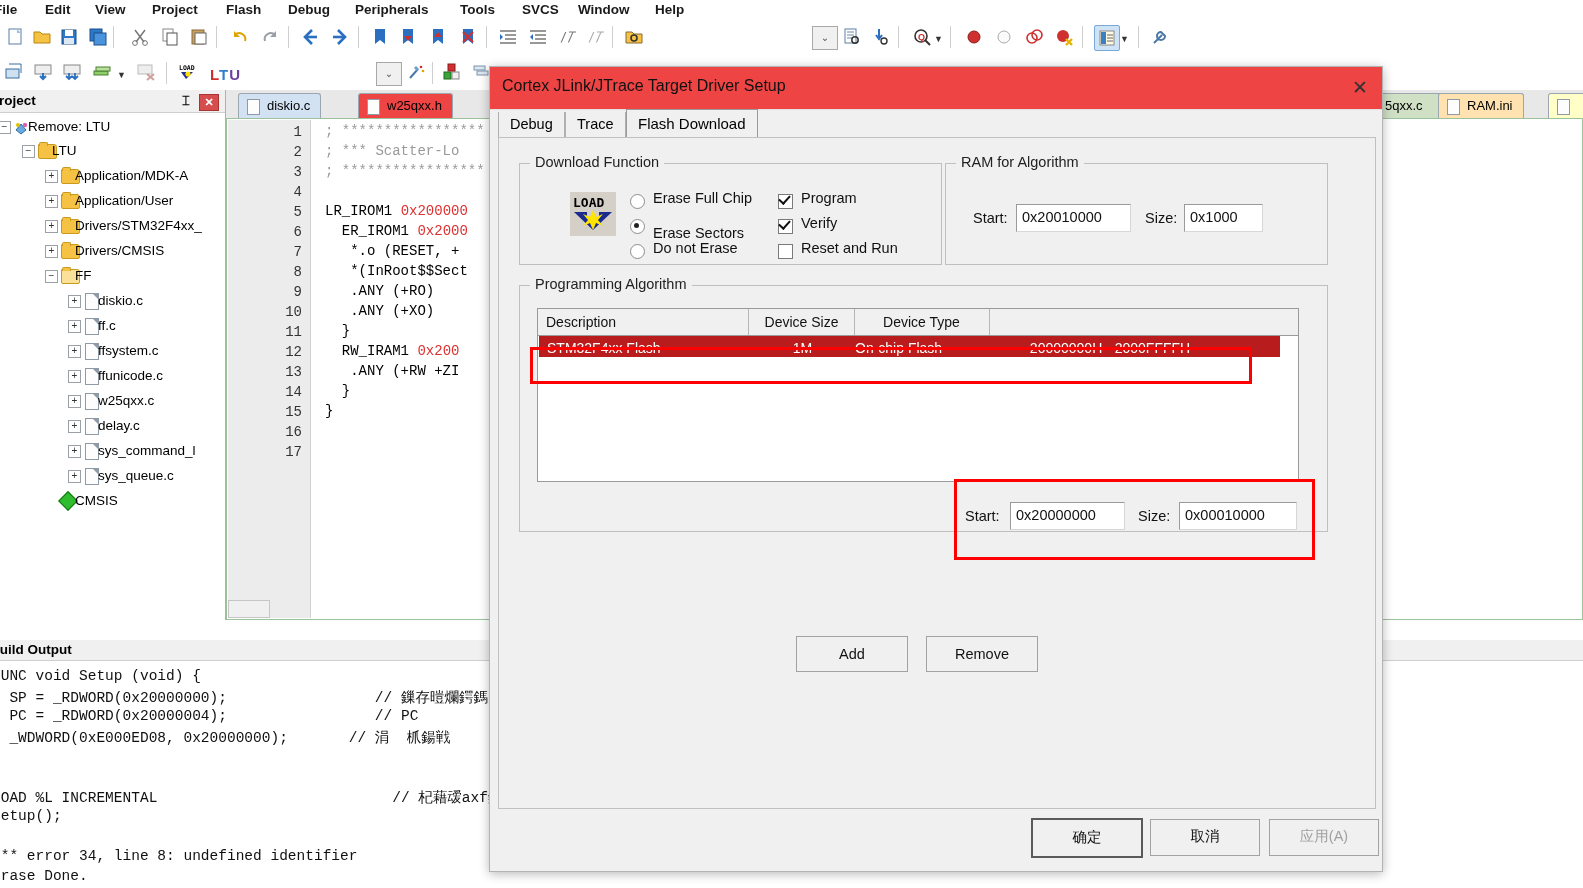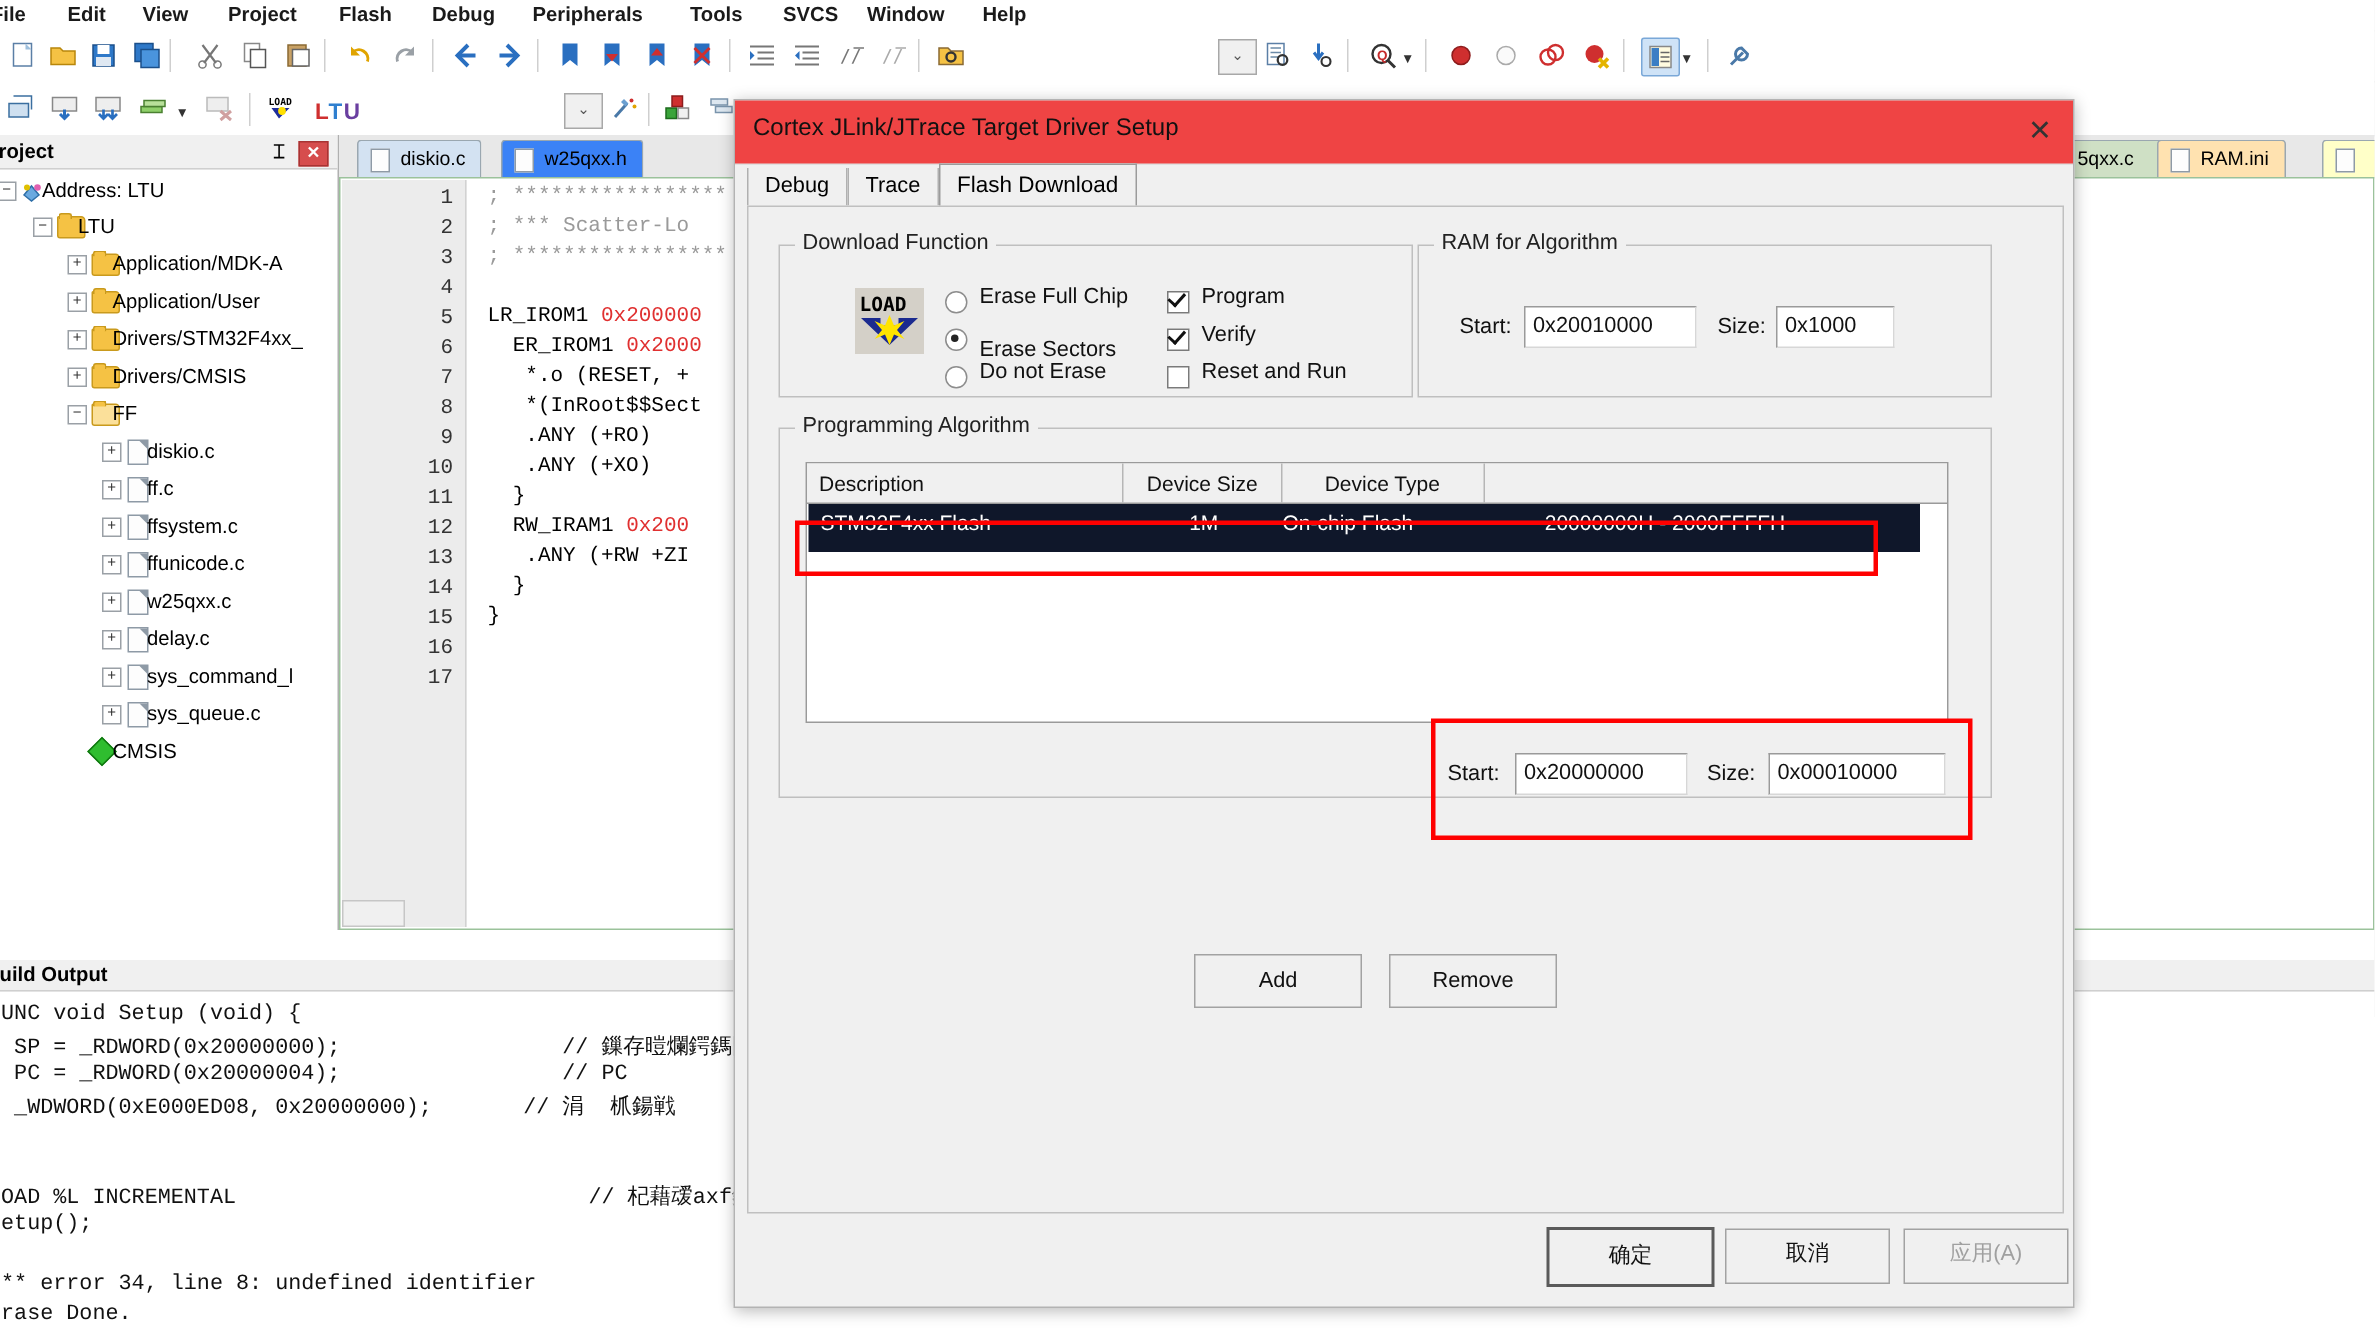--- a/index.html
+++ b/index.html
@@ -76,21 +76,21 @@
   .txtin{position:absolute;height:26px;background:#fff;border:1px solid #9a9a9a;border-right-color:#d7d7d7;border-bottom-color:#d7d7d7;}
   .txtin span{position:absolute;left:5px;top:4px;font-size:14.5px;color:#111;}
   #loadico{position:absolute;left:50px;top:28px;width:46px;height:44px;background:#d4d0c8;}
   .btn{position:absolute;background:#f0f0f0;border:1px solid #a2a2a2;text-align:center;font-size:14.5px;color:#111;}
   .btn.def{border:2px solid #5a5a5a;}
   .btn.dis{color:#a0a0a0;}
   
   #algtable{position:absolute;left:17px;top:22px;width:760px;height:172px;background:#fff;border:1px solid #9a9a9a;}
   #alghead{position:absolute;left:0;top:0;width:760px;height:26px;background:#f0f0f0;border-bottom:1px solid #9a9a9a;}
   .hcell{position:absolute;top:0;height:26px;line-height:26px;text-align:center;font-size:14px;border-right:1px solid #b6b6b6;color:#111;}
-  #algrow{position:absolute;left:1px;top:27px;width:741px;height:32px;background:#0f172a;color:#fff;}
+  #algrow{position:absolute;left:1px;top:27px;width:741px;height:21px;background:#b91c1c;color:#fff;}
   .rcell{position:absolute;top:0;height:24px;line-height:24px;font-size:14px;}
   .redbox{position:absolute;border:3px solid #ff0000;pointer-events:none;}
 </style>
 </head>
 <body>
 
 <div id="menubar">
   <div class="mi" style="left:-6px">File</div>
   <div class="mi" style="left:45px">Edit</div>
   <div class="mi" style="left:95px">View</div>
@@ -369,21 +369,21 @@
   </div>
   <div id="tree">
     <div class="tnode" style="left:-2px;top:4px">
       <span class="exp">−</span>
       <span style="position:absolute;left:16px;top:4px;width:14px;height:13px;">
         <svg width="14" height="13" viewBox="0 0 14 13">
             <path d="M2 8 L7 2 L12 8 L7 12 Z" fill="#6aa9e0" stroke="#2f6fa8"></path>
             <circle cx="11" cy="3" r="2.2" fill="#e060b0"></circle>
             <circle cx="4" cy="3" r="2" fill="#e0c000"></circle>
           </svg></span>
-      <span class="lbl">Address: LTU</span>
+      <span class="lbl">Remove: LTU</span>
     </div>
     <div class="tnode" style="left:22px;top:28px">
       <span class="exp">−</span>
       <span class="folder"></span>
       <span class="lbl">LTU</span>
     </div>
     <div class="tnode" style="left:45px;top:53px">
       <span class="exp">+</span>
       <span class="folder"></span>
       <span class="lbl">Application/MDK-A</span>
@@ -476,21 +476,21 @@
     </div>
   </div>
 </div>
 
 <div id="editor">
   <div id="edtabs">
     <div class="etab" style="left:12px;background:#d3e2f2">
       <span class="di"></span>
       <span>diskio.c</span>
     </div>
-    <div class="etab" style="left:108px;background:#3b82f6">
+    <div class="etab" style="left:132px;background:#ef4444">
       <span class="di"></span>
       <span>w25qxx.h</span>
     </div>
     <div class="etab" style="left:1134px;background:#cfe0c5;width:52px;padding-left:24px;">
       <span class="di"></span>
       <span>5qxx.c</span>
     </div>
     <div class="etab" style="left:1212px;background:#ffe2b0">
       <span class="di"></span>
       <span>RAM.ini</span>

